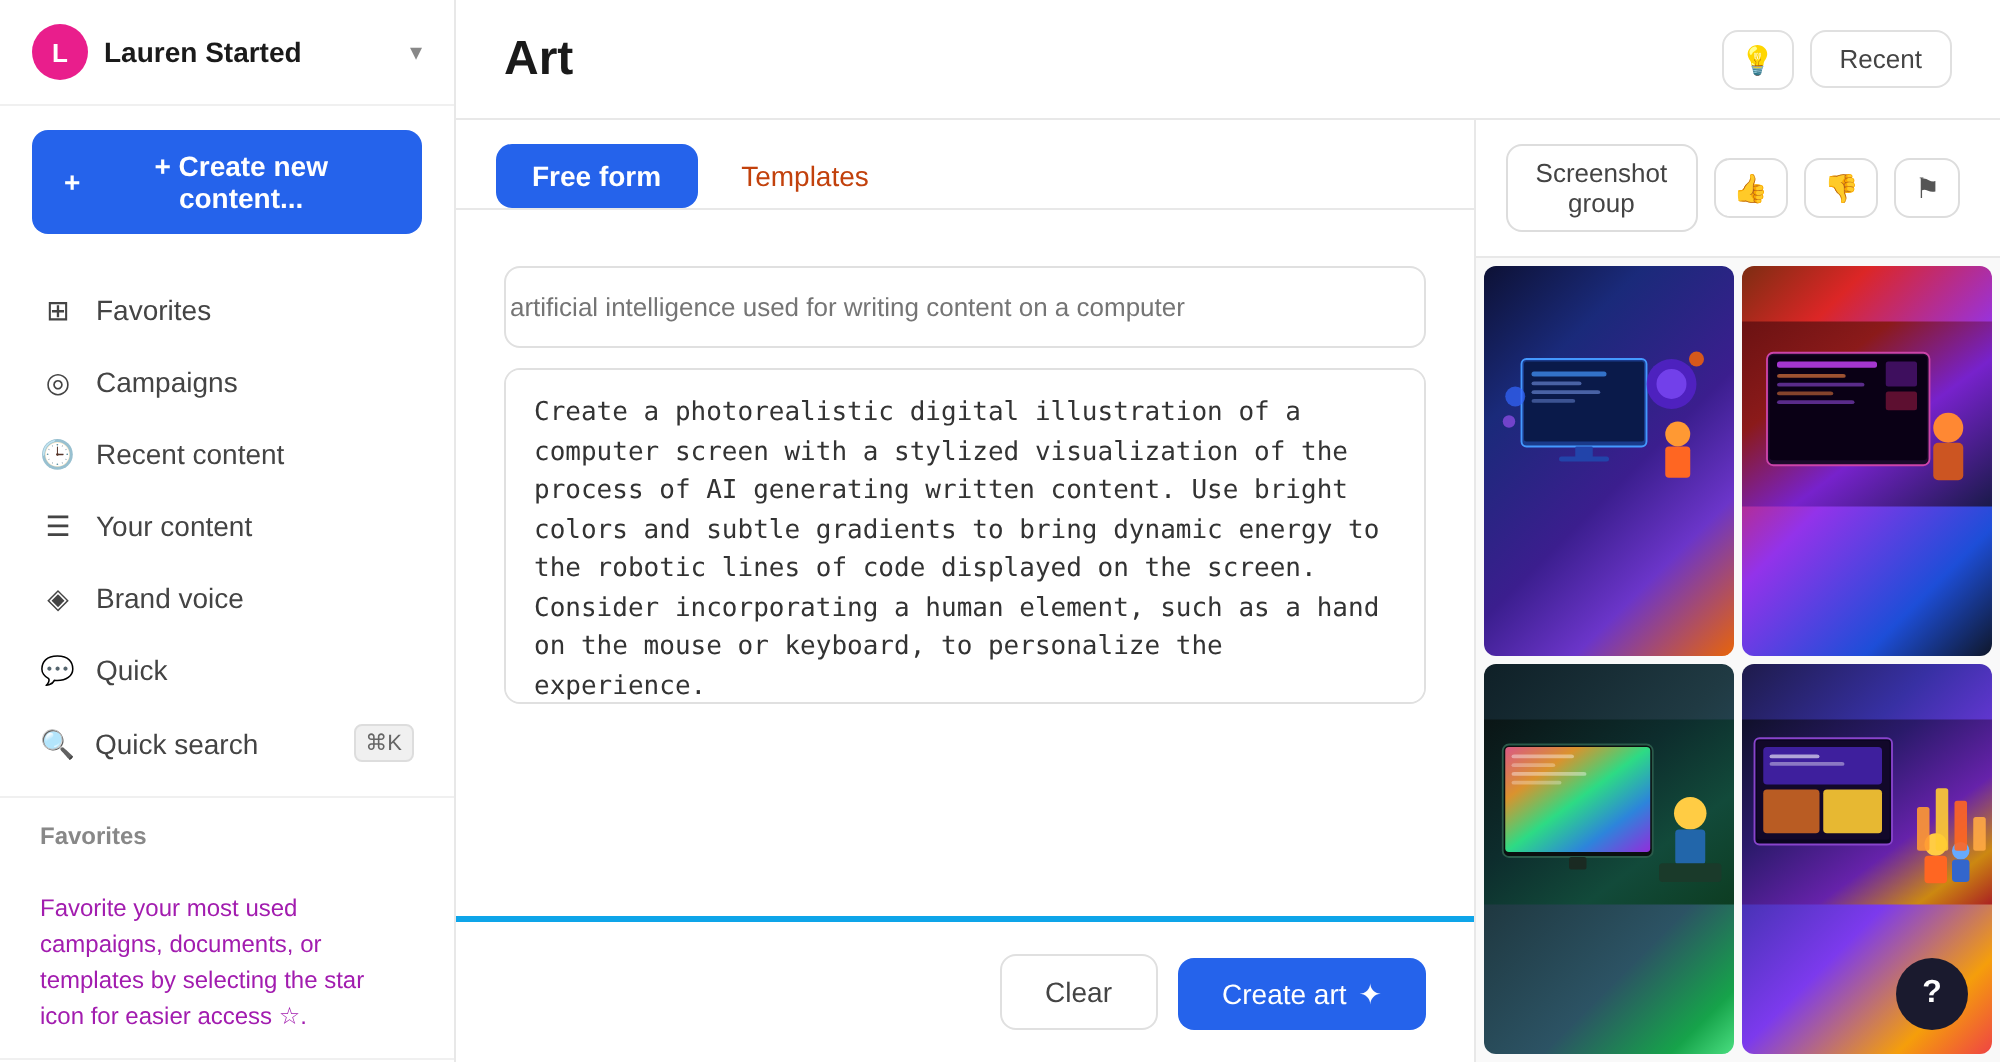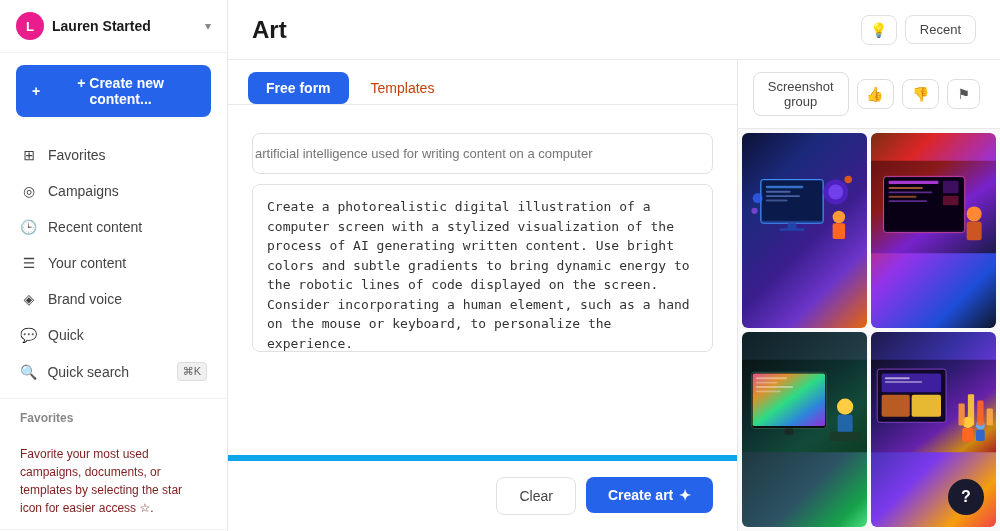--- a/index.html
+++ b/index.html
@@ -13,21 +13,21 @@
     .chevron-icon { color: #888; font-size: 12px; }
     .create-btn { margin: 12px 16px; background: #2563eb; color: white; border: none; border-radius: 8px; padding: 10px 16px; font-size: 14px; font-weight: 600; cursor: pointer; display: flex; align-items: center; gap: 6px; }
     .nav-items { padding: 8px 0; flex: 1; }
     .nav-item { display: flex; align-items: center; gap: 10px; padding: 9px 20px; font-size: 14px; color: #444; cursor: pointer; border-radius: 0; }
     .nav-item .nav-icon { width: 18px; height: 18px; display: flex; align-items: center; justify-content: center; font-size: 14px; }
     .nav-item-quicksearch { display: flex; align-items: center; justify-content: space-between; padding: 9px 20px; font-size: 14px; color: #444; cursor: pointer; }
     .nav-qs-left { display: flex; align-items: center; gap: 10px; }
     .kbd { background: #f0f0f0; border: 1px solid #ddd; border-radius: 4px; padding: 2px 5px; font-size: 11px; color: #666; }
     .favorites-section { padding: 12px 20px; border-top: 1px solid #f0f0f0; }
     .favorites-title { font-size: 12px; font-weight: 700; color: #888; margin-bottom: 20px; }
-    .favorites-text { font-size: 12px; color: #7f1d1d; line-height: 1.5; }
+    .favorites-text { font-size: 12px; color: #a21caf; line-height: 1.5; }
     .sidebar-footer { padding: 10px 20px; border-top: 1px solid #f0f0f0; display: flex; justify-content: flex-end; cursor: pointer; }
     .sidebar-collapse { color: #888; font-size: 16px; }
 
     
     .main { flex: 1; display: flex; flex-direction: column; overflow: hidden; }
 
     
     .topbar { background: #fff; border-bottom: 1px solid #e8e8e8; padding: 0 24px; display: flex; align-items: center; justify-content: space-between; height: 60px; }
     .page-title { font-size: 24px; font-weight: 700; color: #1a1a1a; }
     .topbar-actions { display: flex; align-items: center; gap: 8px; }
@@ -39,23 +39,23 @@
 
     
     .left-panel { width: 510px; background: #fff; border-right: 1px solid #e8e8e8; display: flex; flex-direction: column; flex-shrink: 0; }
     .tabs { display: flex; padding: 12px 20px 0; gap: 4px; border-bottom: 1px solid #e8e8e8; }
     .tab-active { background: #2563eb; color: white; border: none; border-radius: 8px; padding: 8px 18px; font-size: 14px; font-weight: 600; cursor: pointer; }
     .tab-inactive { background: none; color: #c2410c; border: none; padding: 8px 18px; font-size: 14px; cursor: pointer; }
     .form-area { padding: 28px 24px; flex: 1; }
     .form-heading { font-size: 22px; font-weight: 700; color: #1a1a1a; margin-bottom: 20px; line-height: 1.3; }
     .text-input-field { width: 100%; border: 1px solid #e0e0e0; border-radius: 8px; padding: 12px 2px; font-size: 13px; color: #999; resize: none; outline: none; margin-bottom: 10px; }
     .prompt-textarea { width: 100%; border: 1px solid #e0e0e0; border-radius: 8px; padding: 12px 14px; font-size: 13px; color: #333; resize: none; outline: none; height: 168px; line-height: 1.5; }
-    .action-bar { padding: 16px 24px; border-top: 6px solid #0ea5e9; display: flex; align-items: flex-start; justify-content: flex-end; gap: 10px; }
+    .action-bar { padding: 16px 24px; border-top: 3px solid #0ea5e9; display: flex; align-items: flex-end; justify-content: flex-end; gap: 10px; }
     .clear-btn { background: none; border: 1px solid #e0e0e0; color: #444; border-radius: 8px; padding: 10px 22px; font-size: 14px; font-weight: 500; cursor: pointer; }
-    .create-art-btn { background: #2563eb; color: white; border: none; border-radius: 8px; padding: 10px 22px; font-size: 14px; font-weight: 700; cursor: pointer; display: flex; align-items: center; gap: 6px; }
+    .create-art-btn { background: #2563eb; color: white; border: none; border-radius: 8px; padding: 10px 22px; font-size: 14px; font-weight: 400; cursor: pointer; display: flex; align-items: center; gap: 6px; }
 
     
     .right-panel { flex: 1; background: #f9f9f9; display: flex; flex-direction: column; overflow: hidden; }
     .right-panel-header { padding: 12px 20px; display: flex; align-items: center; justify-content: flex-end; gap: 8px; background: #fff; border-bottom: 1px solid #e8e8e8; }
     .screenshot-group-btn { background: none; border: 1px solid #ddd; border-radius: 8px; padding: 6px 14px; font-size: 13px; color: #444; cursor: pointer; font-weight: 500; }
     .icon-action-btn { background: none; border: 1px solid #ddd; border-radius: 8px; padding: 6px 9px; cursor: pointer; color: #555; font-size: 14px; }
     .images-grid { display: grid; grid-template-columns: 1fr 1fr; gap: 4px; padding: 4px; flex: 1; overflow: hidden; }
     .image-cell { border-radius: 6px; overflow: hidden; background: linear-gradient(135deg, #1a1a4e 0%, #2d1b6b 40%, #4b2fa0 70%, #7c4fd6 100%); }
     .image-cell:nth-child(1) { background: linear-gradient(135deg, #0d1b4b 0%, #1e3a8a 30%, #7c3aed 60%, #a855f7 80%, #f97316 100%); }
     .image-cell:nth-child(2) { background: linear-gradient(135deg, #7c2d12 0%, #dc2626 20%, #9333ea 50%, #1d4ed8 80%, #0f172a 100%); }

